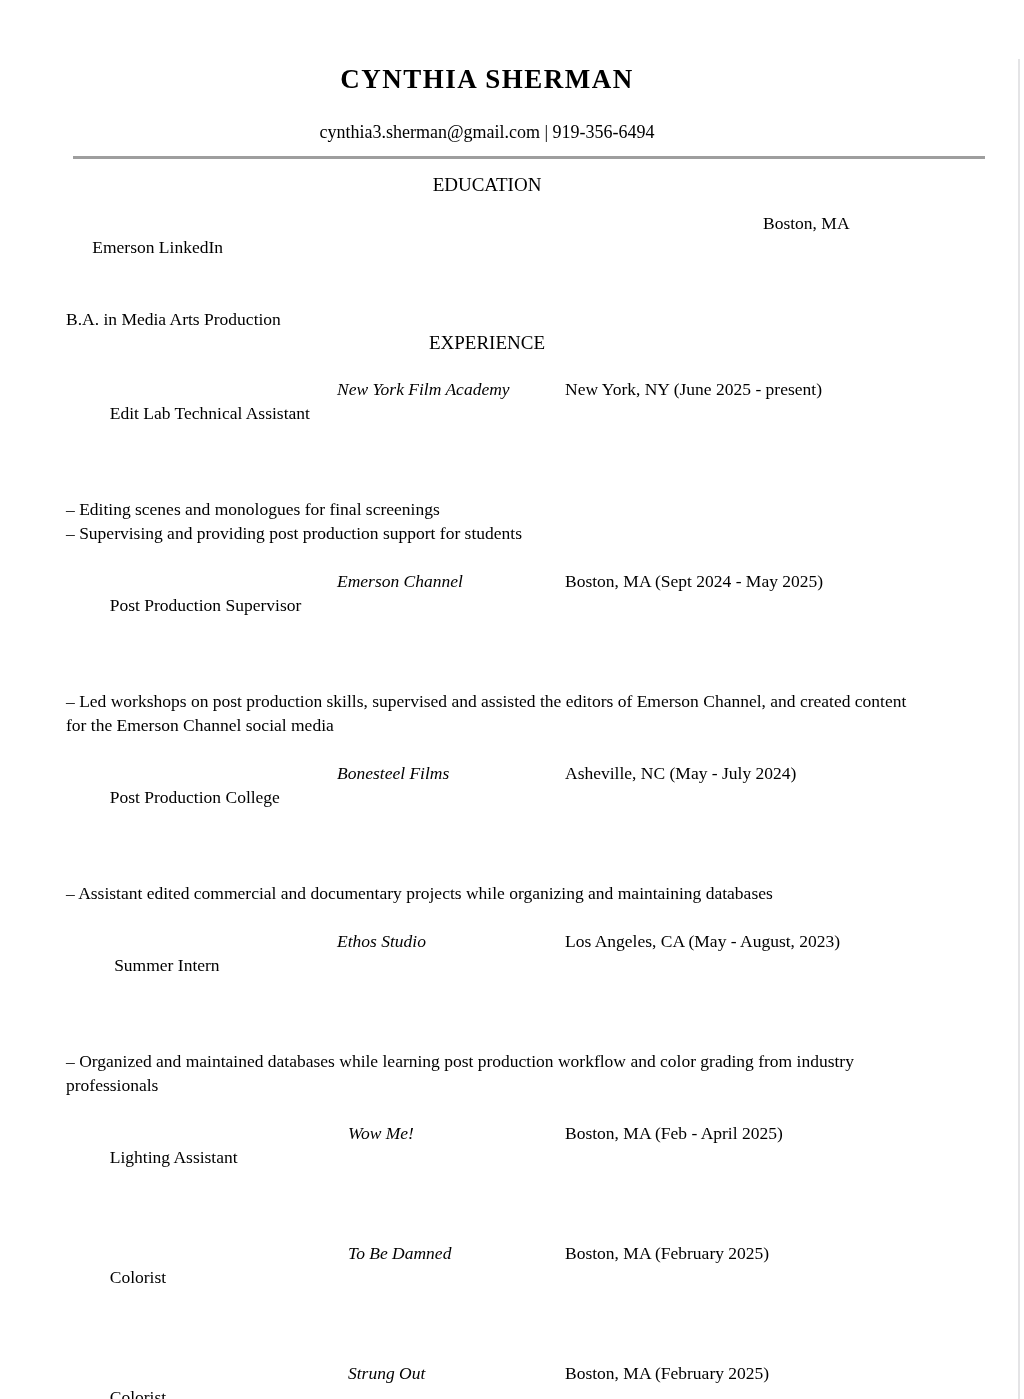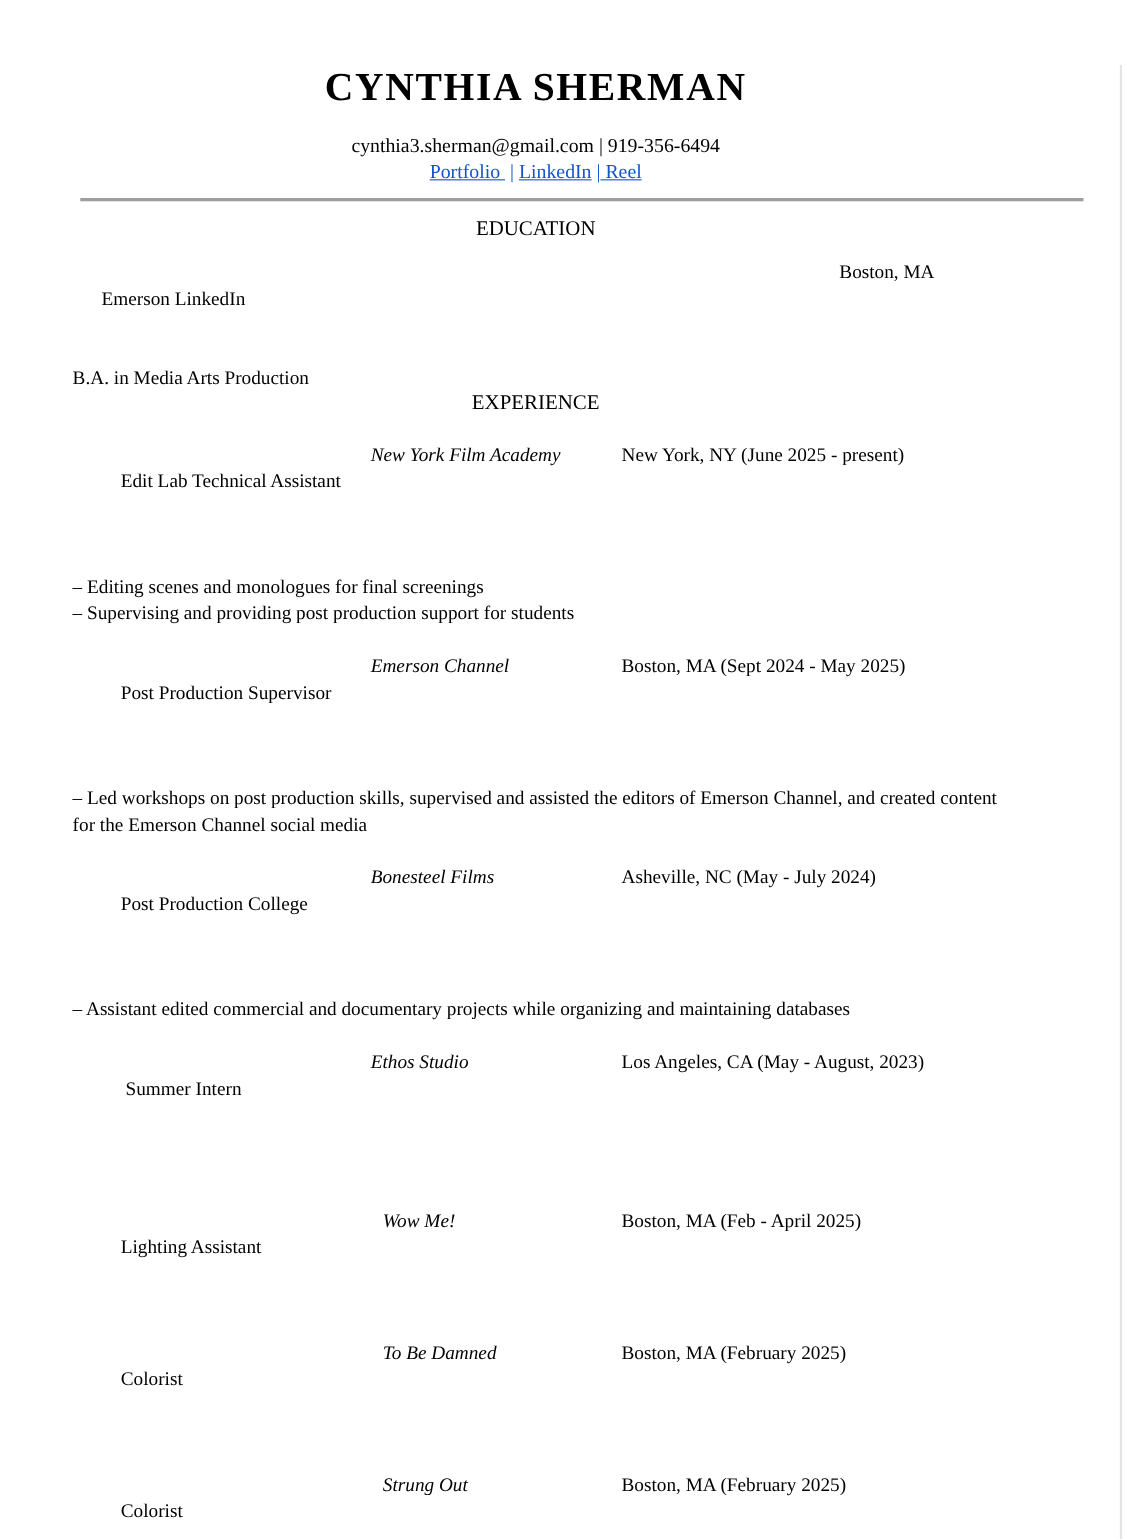--- a/index.html
+++ b/index.html
@@ -7,21 +7,21 @@
     width:1024px;height:1399px;background:#ffffff;color:#000000;
     font-family:"Liberation Serif","DejaVu Serif",serif;
     position:relative;overflow:hidden;
   }
   .page{position:relative;width:1024px;height:1399px;}
   .page-edge{position:absolute;top:0;bottom:0;left:1018px;width:2px;background:#e4e4e6;}
 
   .content{margin:0 116px 0 66px;width:842px;font-size:17.5px;line-height:24px;}
 
   
-  .title{margin:59px 0 0 0;text-align:center;font-size:36px;line-height:40px;
+  .title{margin:59px 0 0 0;text-align:center;font-size:27px;line-height:40px;
          font-weight:bold;letter-spacing:1.5px;}
   .contact{margin-top:21px;text-align:center;font-size:18px;line-height:24px;}
   .links{text-align:center;font-size:18px;line-height:24px;white-space:pre-wrap;}
   .links a{color:#1155CC;text-decoration:underline;cursor:pointer;}
   .links .sep{color:#1155CC;text-decoration:none;}
 
   .rule{border:none;height:3px;background:#9e9e9e;margin:12px 39px 0 73px;}
 
   
   .h2{font-size:19px;line-height:24px;font-weight:normal;text-align:center;margin:0;}
@@ -41,21 +41,20 @@
   .bullet{white-space:pre-wrap;}
 </style>
 </head>
 <body>
 
 <div class="page">
 
   <div class="content">
     <div class="title">CYNTHIA SHERMAN</div>
     <div class="contact">cynthia3.sherman@gmail.com | 919-356-6494</div>
-    <div class="links"><a>Portfolio </a><span class="sep"> | </span><a>LinkedIn</a><span class="sep"> |</span><a> Reel</a></div>
   </div>
 
   <hr class="rule">
 
   <div class="content">
     <div class="h2 edu">EDUCATION</div>
 
     <div class="edu-row">
       <span>Emerson LinkedIn</span>
       <span class="edu-loc">Boston, MA</span>
@@ -93,20 +92,21 @@
         </div>
         <div class="bullet">– Assistant edited commercial and documentary projects while organizing and maintaining databases</div>
       </div>
 
       <div class="job">
         <div class="jrow">
           <span class="c1"> Summer Intern</span>
           <span class="c2">Ethos Studio</span>
           <span class="c3">Los Angeles, CA (May - August, 2023)</span>
         </div>
+        <div class="bullet">– Organized and maintained databases while learning post production workflow and color grading from industry professionals</div>
       </div>
 
       <div class="credits">
         <div class="crow">
           <span class="c1">Lighting Assistant</span>
           <span class="c2">Wow Me!</span>
           <span class="c3">Boston, MA (Feb - April 2025)</span>
         </div>
         <div class="crow">
           <span class="c1">Colorist</span>

